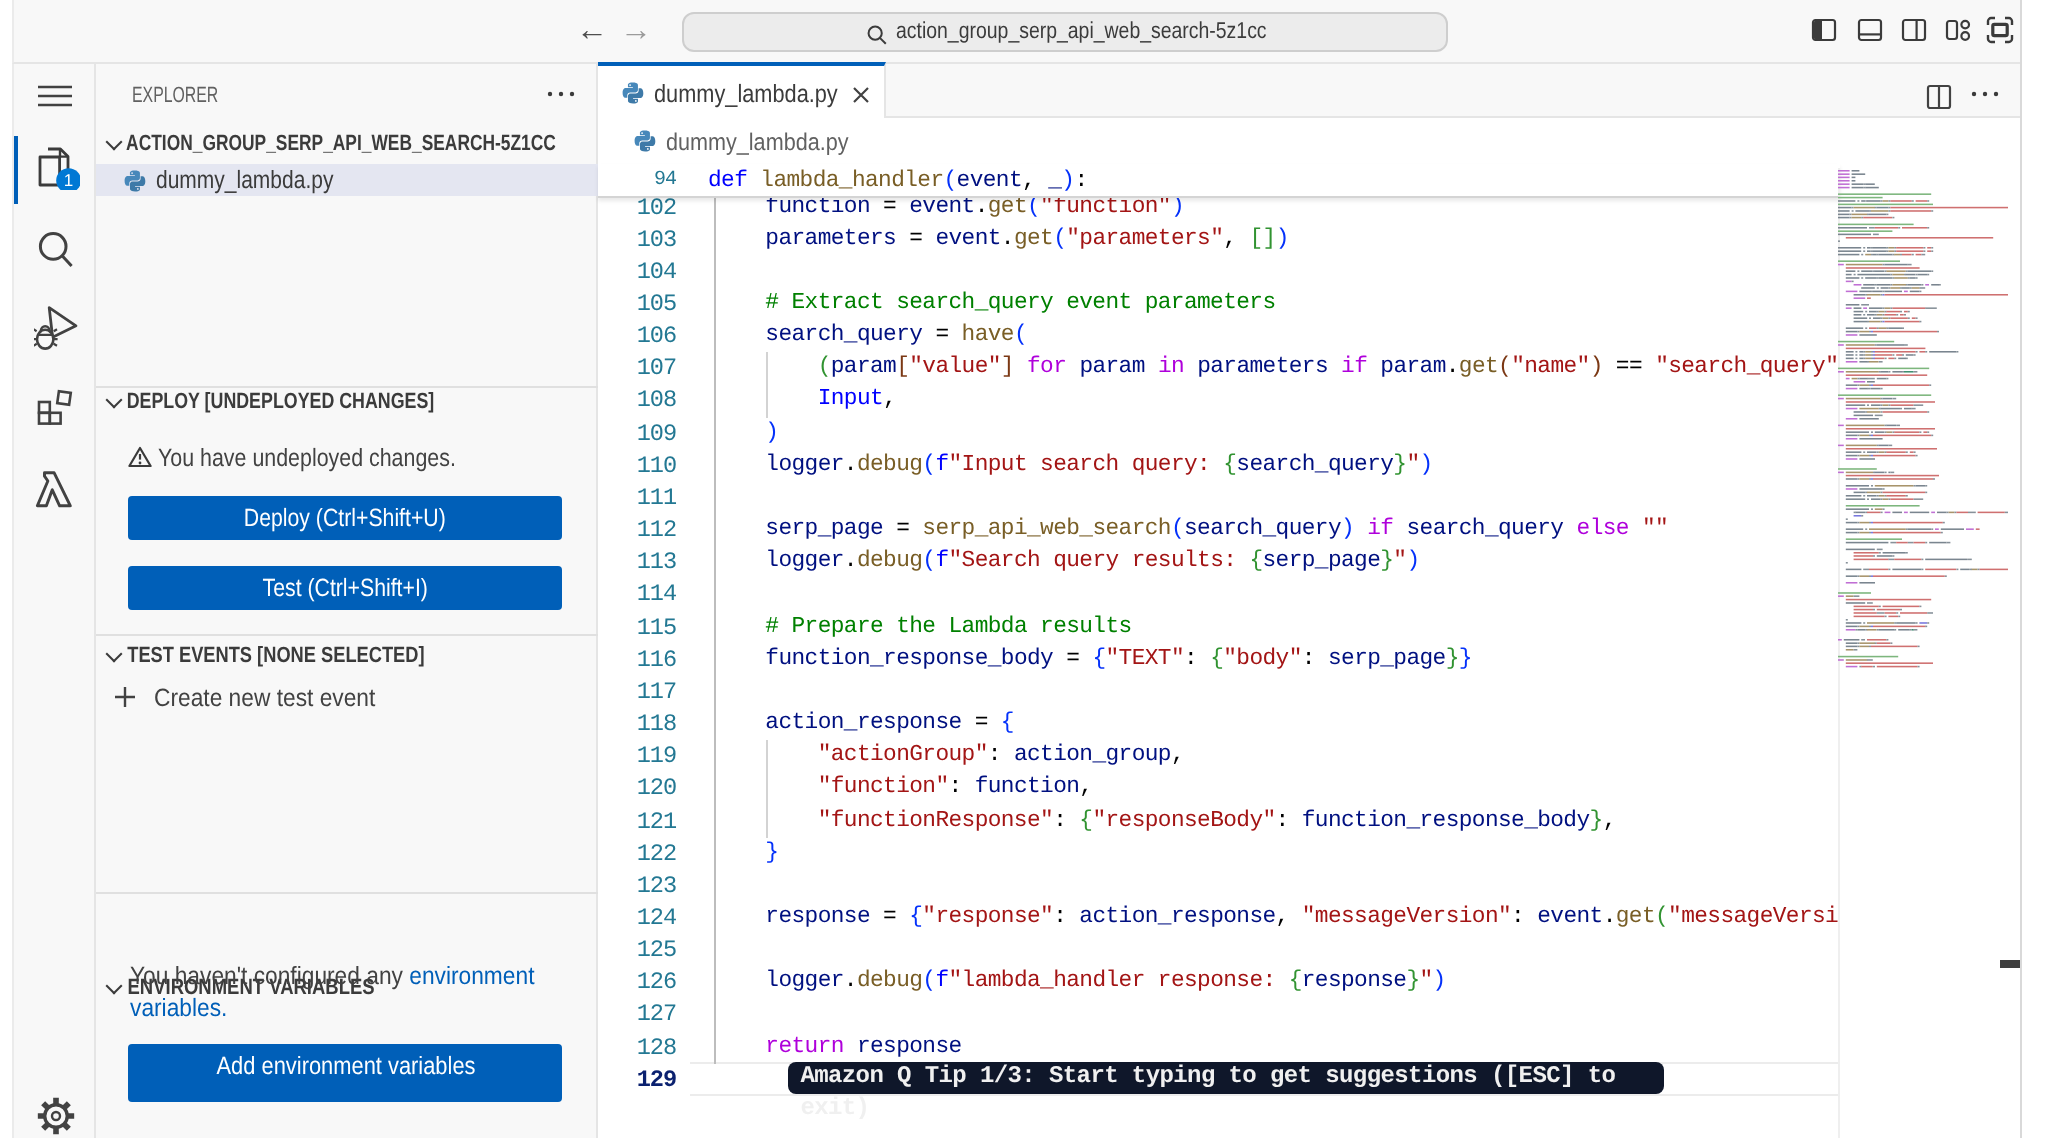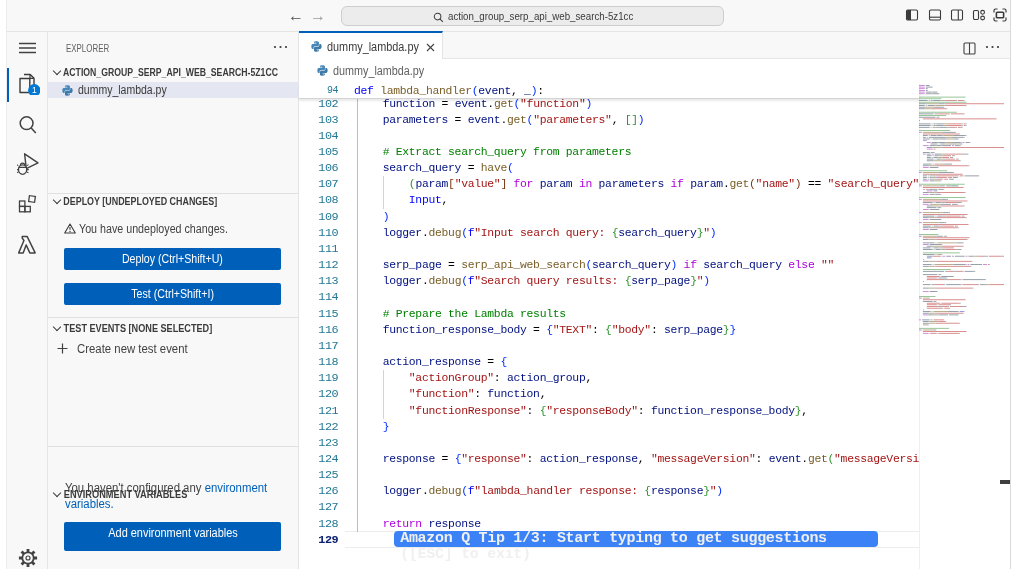--- a/index.html
+++ b/index.html
@@ -23,21 +23,21 @@
 #tabstrip { left:299px; top:32px; width:711px; height:27px; background:#f8f8f8; border-bottom:1px solid #e5e5e5; }
 #tab1 { left:299px; top:31px; width:144px; height:28px; background:#ffffff; border-top:2px solid #005fb8; border-right:1px solid #e5e5e5; }
 .mono { font-family:"Liberation Mono", monospace; font-size:11.4px; letter-spacing:-0.295px; line-height:16.15px; white-space:pre; }
 #gutter { left:300px; top:95.55px; width:38px; text-align:right; color:#237893; font-size:11.8px; letter-spacing:-0.53px; }
 #code { left:356.5px; top:95.55px; width:563.5px; overflow:hidden; color:#000; }
 .k { color:#0000ff; } .kc { color:#af00db;margin-top:42px; } .s { color:#a31515; }
 .fn { color:#795e26; } .v { color:#001080; } .c { color:#008000; }
 .b1 { color:#0431fa; } .b2 { color:#319331; } .b3 { color:#7b3814; }
 #sticky { left:299px; top:82.3px; width:621px; height:16.4px; background:#ffffff; border-bottom:1px solid #d4d4d4; box-shadow:0 1.5px 2px rgba(0,0,0,0.09); }
 .guide { width:1px; background:#d3d3d3; }
-#tooltip { left:394px; top:531.3px; width:484px; height:15.6px; background:#3b82f6; border-radius:4px; color:#f0f0f0; font-family:"Liberation Mono", monospace; font-size:15px; letter-spacing:-0.295px; font-weight:bold; line-height:15.6px; padding-left:6.2px; }
+#tooltip { left:394px; top:531.3px; width:438px; height:15.6px; background:#0f172a; border-radius:4px; color:#f0f0f0; font-family:"Liberation Mono", monospace; font-size:12px; letter-spacing:-0.295px; font-weight:bold; line-height:15.6px; padding-left:6.2px; }
 .cline { height:1px; background:#ececec; left:345px; width:575px; }
 svg { display:block; }
 .icon { position:absolute; }
 </style>
 </head>
 <body>
 <div class="abs" id="titlebar"></div>
 <div class="abs" id="activitybar"></div>
 <div class="abs" id="sidebar"></div>
 <div class="abs" id="editor"></div>
@@ -207,21 +207,21 @@
 123
 124
 125
 126
 127
 128
 <span style="color:#0b216f; font-weight:bold;">129</span></pre>
 <pre class="abs mono" id="code">    <span class="v">function</span> = <span class="v">event</span>.<span class="fn">get</span><span class="b1">(</span><span class="s">"function"</span><span class="b1">)</span>
     <span class="v">parameters</span> = <span class="v">event</span>.<span class="fn">get</span><span class="b1">(</span><span class="s">"parameters"</span>, <span class="b2">[]</span><span class="b1">)</span>
 
-    <span class="c"># Extract search_query from parameters</span>
+    <span class="c"># Extract search_query event parameters</span>
     <span class="v">search_query</span> = <span class="fn">have</span><span class="b1">(</span>
         <span class="b2">(</span><span class="v">param</span><span class="b3">[</span><span class="s">"value"</span><span class="b3">]</span> <span class="kc">for</span> <span class="v">param</span> <span class="kc">in</span> <span class="v">parameters</span> <span class="kc">if</span> <span class="v">param</span>.<span class="fn">get</span><span class="b3">(</span><span class="s">"name"</span><span class="b3">)</span> == <span class="s">"search_query"</span>
         <span class="k">Input</span>,
     <span class="b1">)</span>
     <span class="v">logger</span>.<span class="fn">debug</span><span class="b1">(</span><span class="k">f</span><span class="s">"Input search query: </span><span class="b2">{</span><span class="v">search_query</span><span class="b2">}</span><span class="s">"</span><span class="b1">)</span>
 
     <span class="v">serp_page</span> = <span class="fn">serp_api_web_search</span><span class="b1">(</span><span class="v">search_query</span><span class="b1">)</span> <span class="kc">if</span> <span class="v">search_query</span> <span class="kc">else</span> <span class="s">""</span>
     <span class="v">logger</span>.<span class="fn">debug</span><span class="b1">(</span><span class="k">f</span><span class="s">"Search query results: </span><span class="b2">{</span><span class="v">serp_page</span><span class="b2">}</span><span class="s">"</span><span class="b1">)</span>
 
     <span class="c"># Prepare the Lambda results</span>

